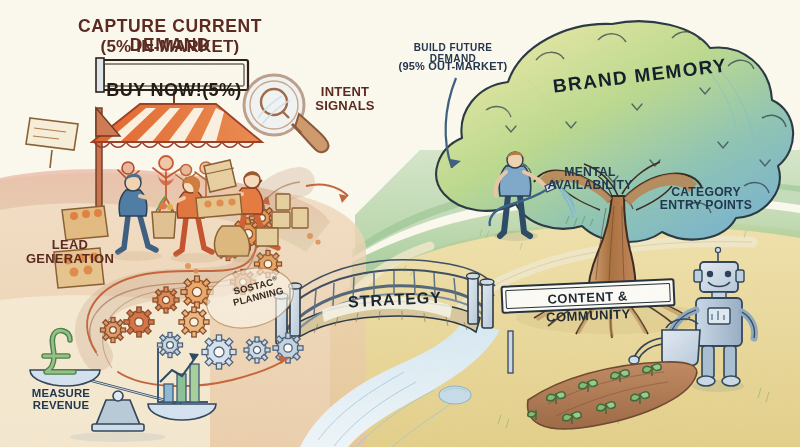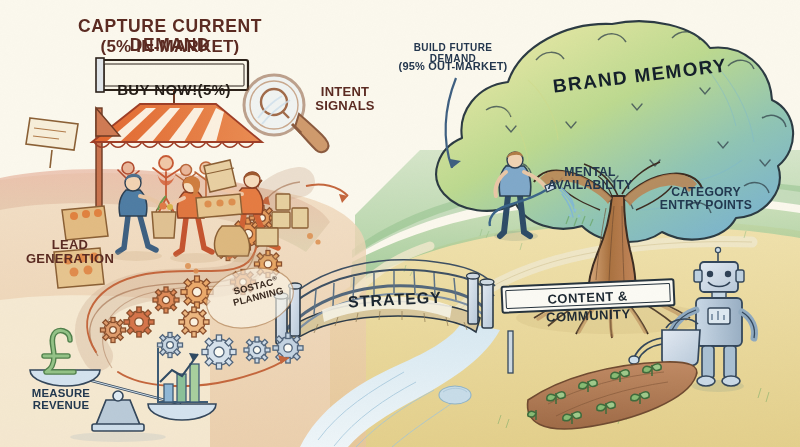--- a/index.html
+++ b/index.html
@@ -65,21 +65,21 @@
     letter-spacing:.25px;
   }
   .cool-sm{
     color:#22384f;
     font-size:11.4px;
     font-weight:700;
   }
   
   .banner-buy{
     color:#231c17;
-    font-size:15px;
+    font-size:18px;
     font-weight:700;
     letter-spacing:.4px;
     font-family:"Liberation Sans", sans-serif;
   }
   .sign-text{
     color:#1f2a33;
     font-size:13px;
     font-weight:700;
     letter-spacing:.5px;
   }

